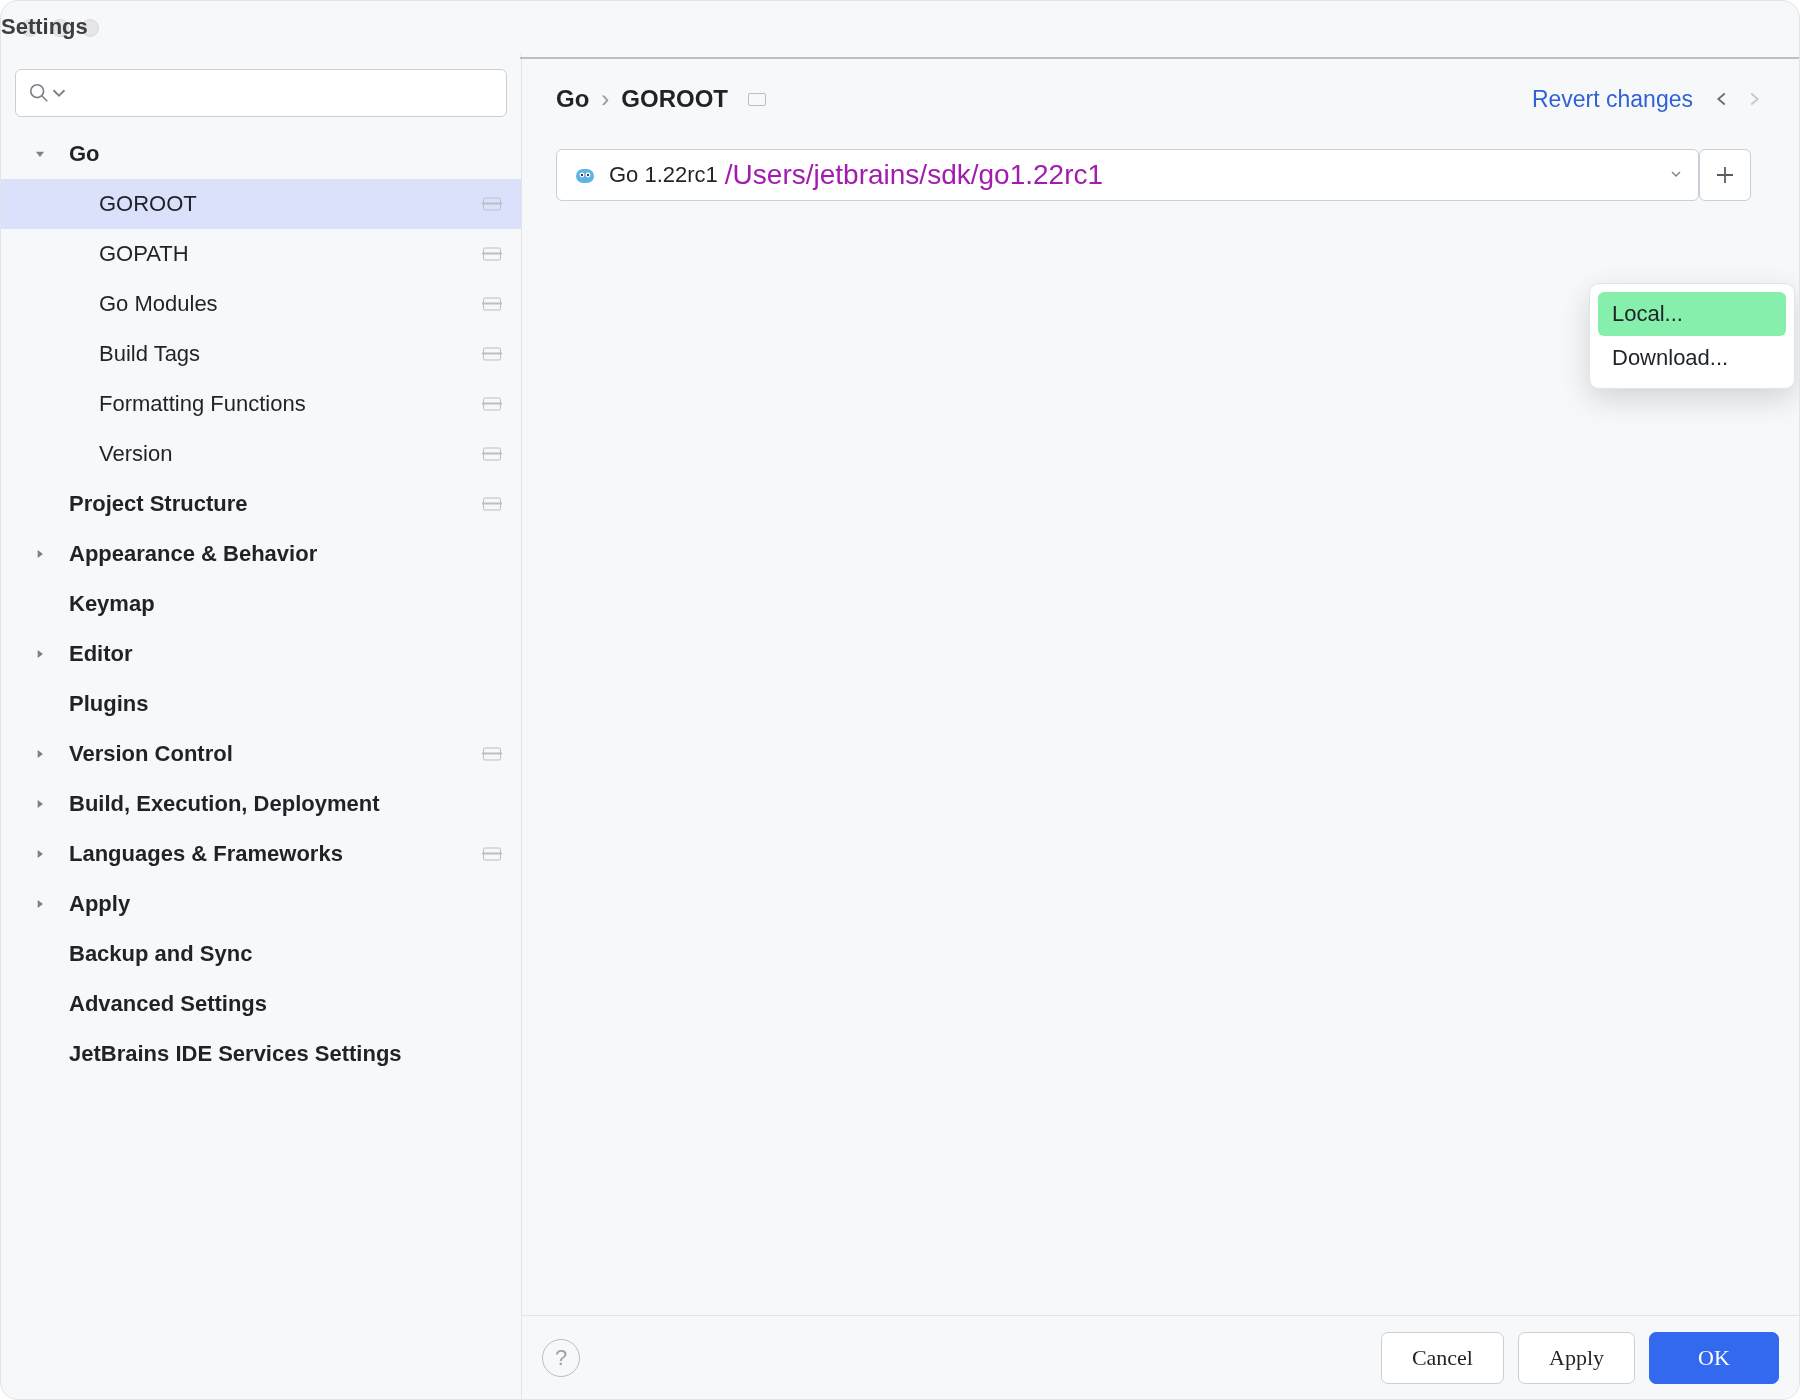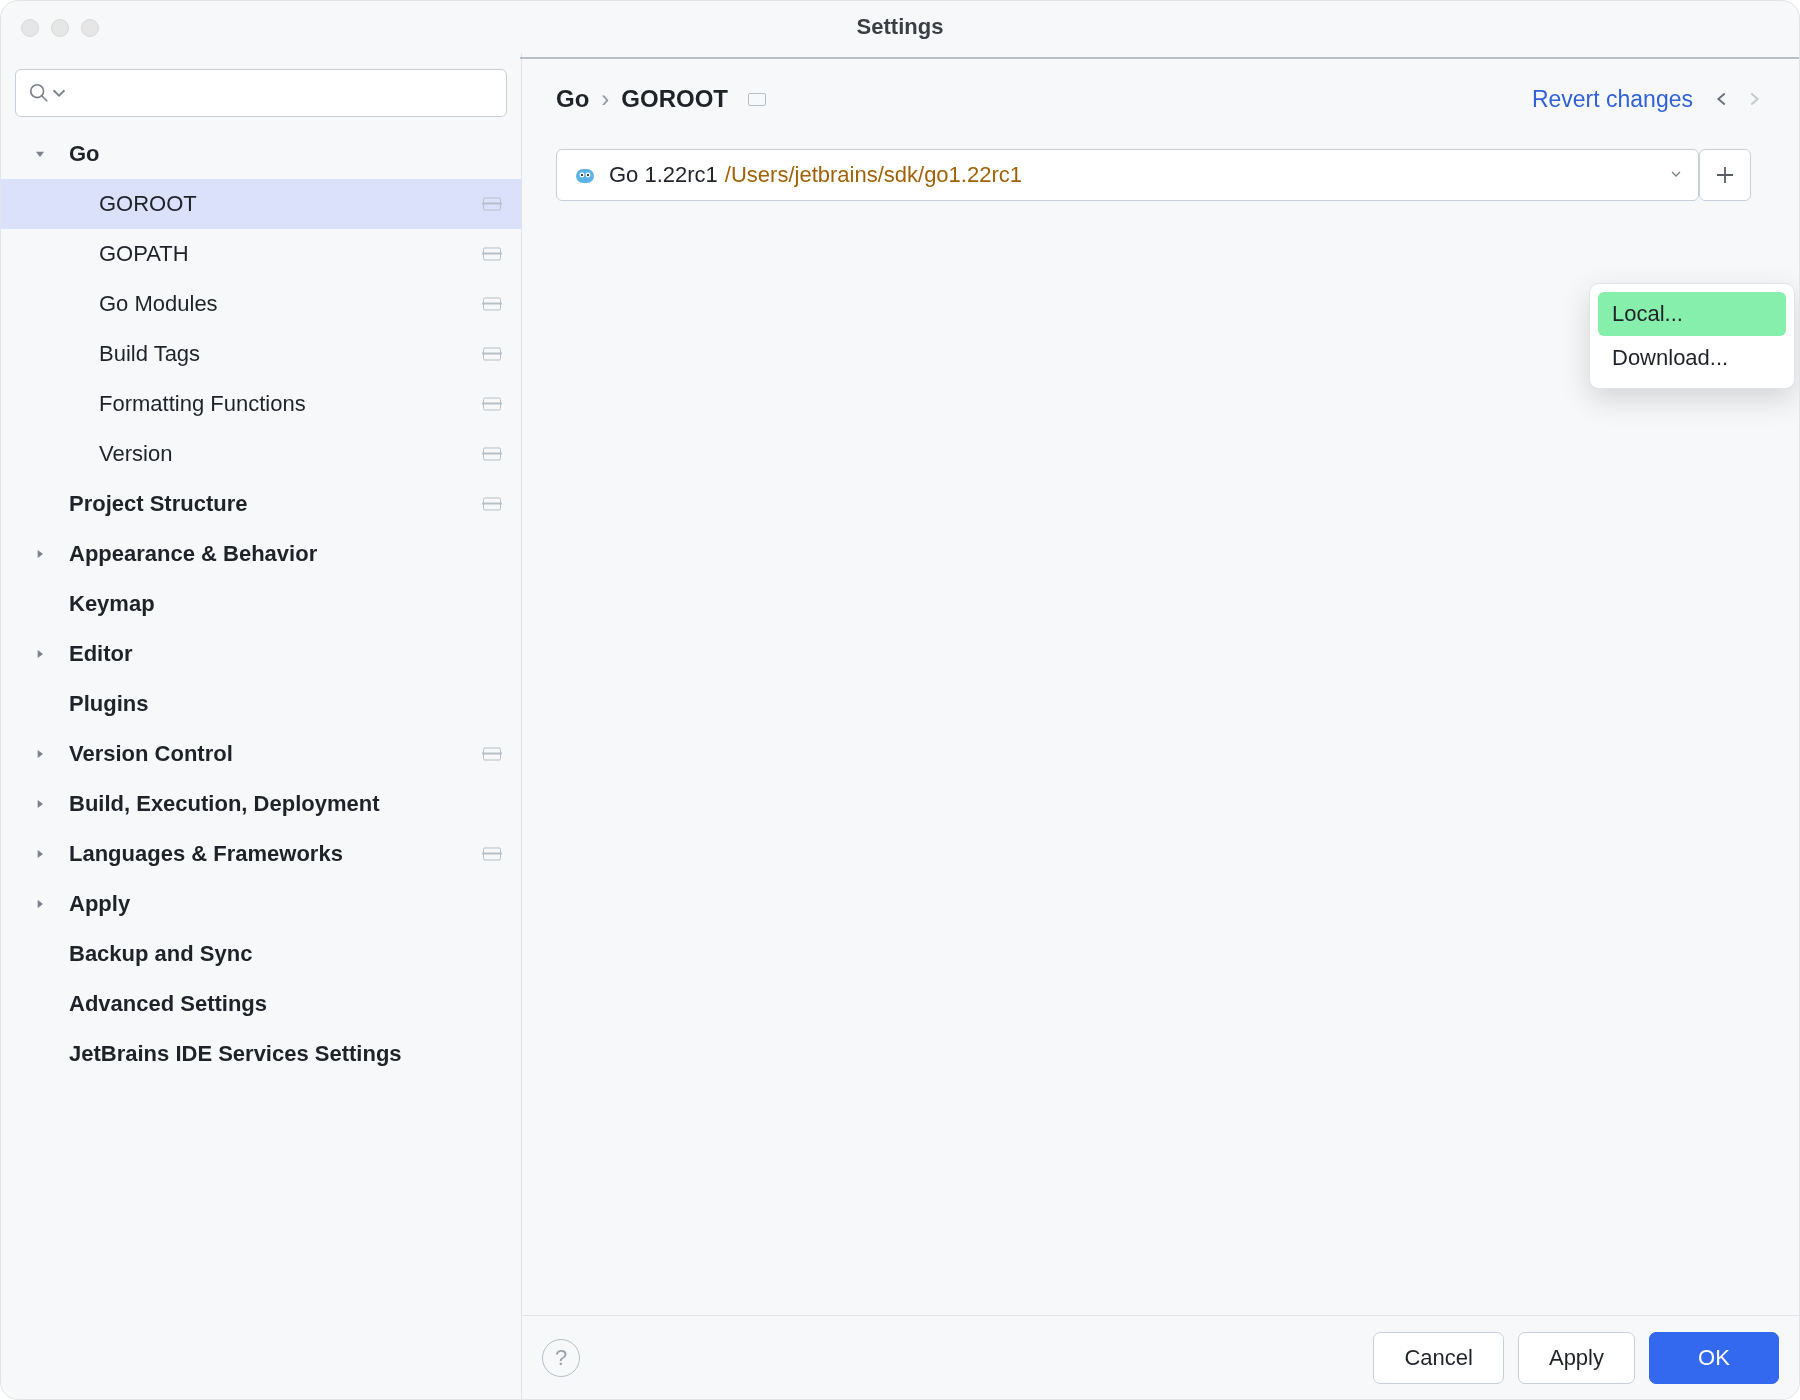--- a/index.html
+++ b/index.html
@@ -5,21 +5,21 @@
   * { box-sizing: border-box; }
   html, body { margin: 0; padding: 0; font-family: -apple-system, BlinkMacSystemFont, "Segoe UI", Arial, sans-serif; font-size: 22px; }
   .window {
     width: 1800px; height: 1400px; background: #f7f8fa; border-radius: 18px; overflow: hidden; position: relative; border: 1px solid #e1e4e8;
   }
   .titlebar {
     height: 52px; display: flex; align-items: center; position: relative; padding: 0 20px;
   }
   .traffic { display: flex; gap: 12px; position: absolute; left: 20px; top: 18px;}
   .traffic .dot { width: 18px; height: 18px; border-radius: 50%; background: #e6e6e6; border: 1px solid #d9d9d9; }
-  .title-text { position: absolute; left: 0; right: 0; text-align: center; font-weight: 700; color: #3b3f44; font-size: 22px; }
+  .title-text { position: absolute; left: 0; right: 0; text-align: left; font-weight: 700; color: #3b3f44; font-size: 22px; }
   .body {
     display: flex; position: absolute; top: 52px; bottom: 0; left: 0; right: 0;
   }
   .sidebar {
     width: 521px; border-right: 1px solid #e1e4e8; display: flex; flex-direction: column; padding-top: 10px;
   }
   .search-wrap { padding: 6px 14px 12px 14px; }
   .search {
     width: 100%; height: 48px; border: 1px solid #c8cfd6; border-radius: 6px; display: flex; align-items: center; padding: 0 12px; background: #fff;
   }
@@ -54,41 +54,41 @@
   .nav-arrows { display: flex; gap: 10px; align-items: center; }
   .nav-arrows svg { width: 22px; height: 22px; }
   .sdk-row {
     display: flex; align-items: flex-end; padding: 24px 48px 0 34px;
   }
   .sdk-select {
     flex: 1; min-width: 0; height: 52px; border: 1px solid #c8cfd6; border-radius: 6px; background: #fff; display: flex; align-items: center; padding: 0 16px; gap: 12px; position: relative;
   }
   .gopher-icon { width: 24px; height: 24px; display: inline-flex; }
   .sdk-name { color: #1f2328; font-size: 22px; white-space: nowrap; }
-  .sdk-path { color: #a16207; font-size: 22px; white-space: nowrap; margin-left: -5px;}
+  .sdk-path { color: #a21caf; font-size: 28px; white-space: nowrap; margin-left: -5px;}
   .sdk-select .chev-wrap { position: absolute; right: 14px; top: 50%; transform: translateY(-50%); }
   .chev-wrap svg { width: 16px; height: 16px; fill: #7b8089; }
   .plus-btn {
     width: 52px; height: 52px; border: 1px solid #c8cfd6; border-radius: 6px; background: #fff; display: inline-flex; align-items: center; justify-content: center; cursor: pointer; position: relative;
   }
   .plus-btn svg { width: 24px; height: 24px; stroke: #585d64; stroke-width: 1.8; }
   .popup {
     position: absolute; top: 230px; right: 4px; width: 206px; background: #fff; border: 1px solid #e0e4e9; border-radius: 10px; box-shadow: 0 10px 30px rgba(0,0,0,0.15); padding: 8px;
   }
   .popup-item { height: 44px; display: flex; align-items: center; padding: 0 14px; border-radius: 6px; cursor: pointer; font-size: 22px; color: #1f2328;}
   .popup-item.selected { background: #86efac; }
   .footer {
     position: absolute; left: 0; right: 0; bottom: 0; height: 84px; border-top: 1px solid #e1e4e8; display: flex; align-items: center; padding: 0 20px; gap: 14px; background: #f7f8fa;
   }
   .help {
     width: 38px; height: 38px; border: 1.8px solid #b7bfc7; border-radius: 50%; display: inline-flex; align-items: center; justify-content: center; color: #9ba2aa; font-size: 22px; cursor: pointer;
   }
   .footer-spacer { flex: 1; }
   .btn {
-    height: 52px; padding: 0 30px; border-radius: 7px; border: 1px solid #c8cfd6; background: #fff; font-size: 22px; color: #1f2328; cursor: pointer; display: inline-flex; align-items: center; justify-content: center;
+    height: 52px; padding: 0 30px; border-radius: 7px; border: 1px solid #c8cfd6; background: #fff; font-size: 22px; color: #1f2328; cursor: pointer; display: inline-flex; align-items: center; justify-content: center; font-family: Liberation Serif, serif;
   }
   .btn.primary { background: #3369ef; color: #fff; border-color: #3369ef; min-width: 130px;}
 </style>
 </head>
 <body>
 
 <div class="window">
   <div class="titlebar">
     <div class="traffic">
       <div class="dot"></div>

